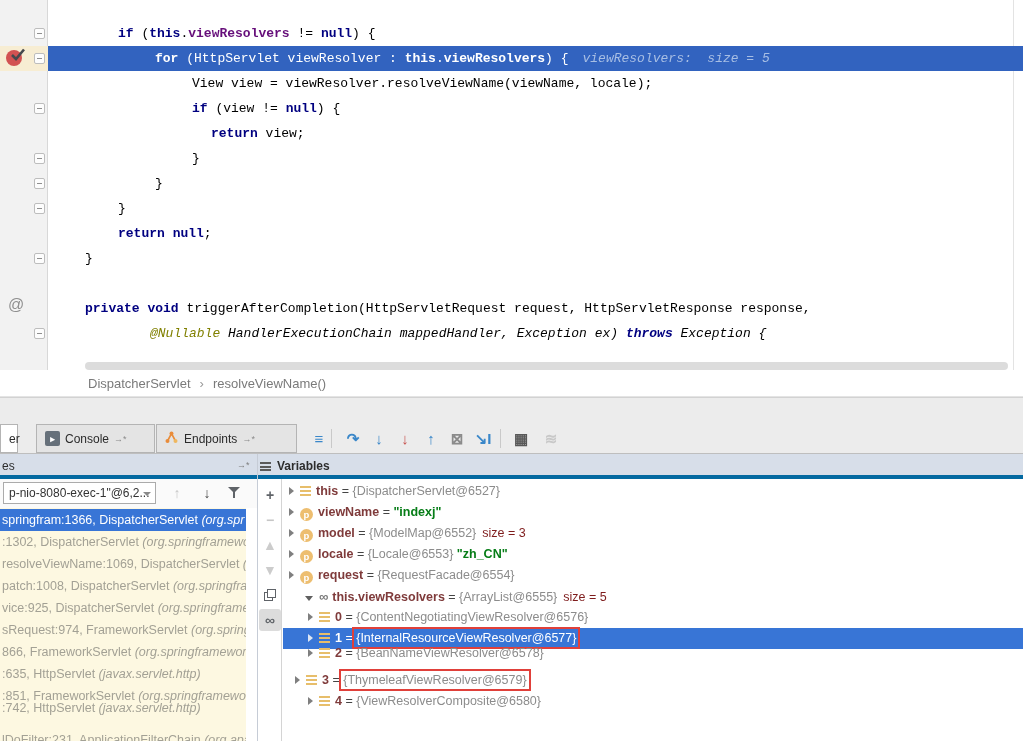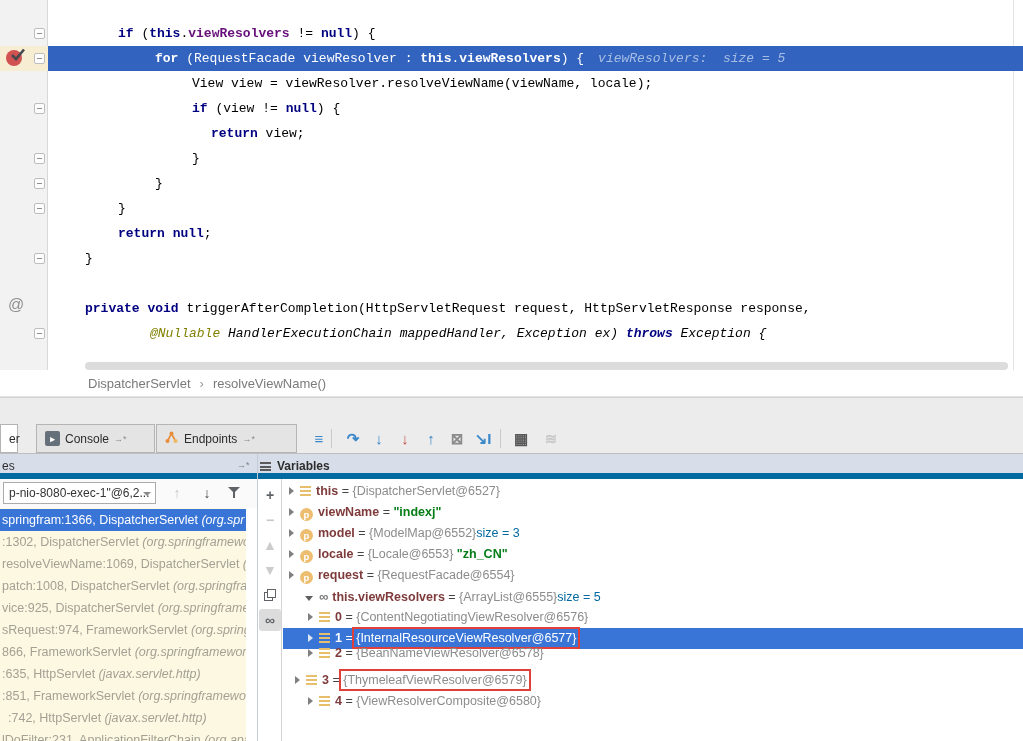--- a/index.html
+++ b/index.html
@@ -33,21 +33,21 @@
   .tw-band { position:absolute; left:0; top:397px; width:1023px; height:27px; background:#ECECEC; border-top:1px solid #D2D2D2; }
   .tab-row { position:absolute; left:0; top:424px; width:1023px; height:30px; background:#ECECEC; border-bottom:1px solid #BEBEBE; }
   .tab { position:absolute; top:0; height:29px; display:flex; align-items:center; gap:5px; padding:0 8px; font-size:12px; color:#2B2B2B; background:#E4E4E4; border:1px solid #B4B4B4; }
   .tab.sel { background:#FFFFFF; }
   .tab .pin { font-size:9px; color:#8A8A8A; }
   .icon-console { width:15px; height:15px; background:#66707A; border-radius:2px; color:#fff; font-size:9px; font-weight:bold; display:flex; align-items:center; justify-content:center; }
   .action { position:absolute; top:0; width:22px; height:29px; display:flex; align-items:center; justify-content:center; font-size:15px; font-weight:bold; cursor:default; }
   .action-sep { position:absolute; top:5px; width:1px; height:19px; background:#C9C9C9; }
 
   
-  .panel-headers { position:absolute; left:0; top:454px; width:1023px; height:25px; background:#D7DEE9; border-bottom:6px solid #0369a1; font-size:12px; color:#2D2D2D; }
+  .panel-headers { position:absolute; left:0; top:454px; width:1023px; height:25px; background:#D7DEE9; border-bottom:4px solid #0369a1; font-size:12px; color:#2D2D2D; }
   .frames-header-label { position:absolute; left:2px; top:5px; }
   .frames-pin { position:absolute; left:237px; top:6px; font-size:9px; color:#7E7E7E; }
   .vars-header { position:absolute; left:260px; top:5px; display:flex; align-items:center; gap:6px; font-weight:bold; }
   .icon-hamburger { width:11px; height:9px; border-top:2px solid #5A5A5A; border-bottom:2px solid #5A5A5A; position:relative; }
   .icon-hamburger::after { content:""; position:absolute; left:0; top:2px; width:11px; border-top:2px solid #5A5A5A; }
 
   .frames-toolbar { position:absolute; left:0; top:479px; width:257px; height:29px; background:#FAFAFA; }
   .thread-dropdown { position:absolute; left:3px; top:3px; width:153px; height:22px; background:#fff; border:1px solid #ABABAB; font-size:12px; color:#333; line-height:20px; padding:0 16px 0 5px; white-space:nowrap; overflow:hidden; }
   .dd-caret { position:absolute; right:4px; top:9px; width:0; height:0; border-left:4px solid transparent; border-right:4px solid transparent; border-top:4px solid #8A8A8A; }
   .ft-icon { position:absolute; top:3px; width:22px; height:22px; display:flex; align-items:center; justify-content:center; font-size:14px; font-weight:bold; }
@@ -77,21 +77,21 @@
   .chev.right { border-top:4px solid transparent; border-bottom:4px solid transparent; border-left:5px solid #7F7F7F; }
   .chev.down { border-left:4px solid transparent; border-right:4px solid transparent; border-top:5px solid #5F5F5F; }
   .var-row.sel .chev.right { border-left-color:#DCE6F5; }
   .icon-field { display:inline-block; width:11px; height:10px; margin-right:5px; background:repeating-linear-gradient(to bottom,#E7BE6B 0 2px,rgba(0,0,0,0) 2px 4px); vertical-align:-1px; }
   .icon-param { display:inline-block; width:13px; height:13px; margin-right:5px; border-radius:50%; background:#EDBE70; color:#fff; font-size:9.5px; font-weight:bold; text-align:center; line-height:13px; vertical-align:-2px; }
   .icon-watch { display:inline-block; margin-right:4px; color:#777; font-size:13px; font-weight:bold; }
   .var-name { color:#7F3B3B; font-weight:bold; }
   .var-eq { color:#444; }
   .var-value { color:#8C8C8C; }
   .var-str { color:#067D17; font-weight:bold; }
-  .var-size { color:#0369a1; margin-left:0; }
+  .var-size { color:#7f1d1d; margin-left:6px; }
   .redbox { outline:2px solid #E0403A; outline-offset:2px; }
 </style>
 </head>
 <body>
 
 <div class="screen">
 
   <div class="editor">
     <div class="v-line"></div>
     <div class="gutter">
@@ -110,21 +110,21 @@
           <div class="fold-marker" style="top: 153px;"></div>
           <div class="fold-marker" style="top: 178px;"></div>
           <div class="fold-marker" style="top: 203px;"></div>
           <div class="fold-marker" style="top: 253px;"></div>
           <div class="fold-marker" style="top: 328px;"></div>
         </div>
     </div>
     <div class="exec-line"></div>
     <div class="code-area" id="code-area">
         <div class="code-line" style="top: 21px; left: 118px;"><span class="tok-kw">if</span><span class="tok-pl"> (</span><span class="tok-kw">this</span><span class="tok-pl">.</span><span class="tok-fl">viewResolvers</span><span class="tok-pl"> != </span><span class="tok-kw">null</span><span class="tok-pl">) {</span></div>
-        <div class="code-line hl" style="top: 46px; left: 155px;"><span class="tok-kw">for</span><span class="tok-pl"> (RequestFacade viewResolver : </span><span class="tok-kw">this</span><span class="tok-pl">.</span><span class="tok-fl">viewResolvers</span><span class="tok-pl">) {</span><span class="inline-hint">viewResolvers:  size = 5</span></div>
+        <div class="code-line hl" style="top: 46px; left: 155px;"><span class="tok-kw">for</span><span class="tok-pl"> (HttpServlet viewResolver : </span><span class="tok-kw">this</span><span class="tok-pl">.</span><span class="tok-fl">viewResolvers</span><span class="tok-pl">) {</span><span class="inline-hint">viewResolvers:  size = 5</span></div>
         <div class="code-line" style="top: 71px; left: 192px;"><span class="tok-pl">View view = viewResolver.resolveViewName(viewName, locale);</span></div>
         <div class="code-line" style="top: 96px; left: 192px;"><span class="tok-kw">if</span><span class="tok-pl"> (view != </span><span class="tok-kw">null</span><span class="tok-pl">) {</span></div>
         <div class="code-line" style="top: 121px; left: 211px;"><span class="tok-kw">return</span><span class="tok-pl"> view;</span></div>
         <div class="code-line" style="top: 146px; left: 192px;"><span class="tok-pl">}</span></div>
         <div class="code-line" style="top: 171px; left: 155px;"><span class="tok-pl">}</span></div>
         <div class="code-line" style="top: 196px; left: 118px;"><span class="tok-pl">}</span></div>
         <div class="code-line" style="top: 221px; left: 118px;"><span class="tok-kw">return</span><span class="tok-pl"> </span><span class="tok-kw">null</span><span class="tok-pl">;</span></div>
         <div class="code-line" style="top: 246px; left: 85px;"><span class="tok-pl">}</span></div>
         <div class="code-line" style="top: 271px; left: 85px;"></div>
         <div class="code-line" style="top: 296px; left: 85px;"><span class="tok-kw">private</span><span class="tok-pl"> </span><span class="tok-kw">void</span><span class="tok-pl"> triggerAfterCompletion(HttpServletRequest request, HttpServletResponse response,</span></div>
@@ -194,21 +194,21 @@
   <div class="frames-list" id="frames-list">
       <div class="frame-row sel" style="top: 1px;"><span>springfram:1366, DispatcherServlet </span><span class="pkg">(org.spr</span></div>
       <div class="frame-row" style="top: 23px;"><span>:1302, DispatcherServlet </span><span class="pkg">(org.springframewo</span></div>
       <div class="frame-row" style="top: 45px;"><span>resolveViewName:1069, DispatcherServlet </span><span class="pkg">(org</span></div>
       <div class="frame-row" style="top: 67px;"><span>patch:1008, DispatcherServlet </span><span class="pkg">(org.springfram</span></div>
       <div class="frame-row" style="top: 89px;"><span>vice:925, DispatcherServlet </span><span class="pkg">(org.springframew</span></div>
       <div class="frame-row" style="top: 111px;"><span>sRequest:974, FrameworkServlet </span><span class="pkg">(org.spring</span></div>
       <div class="frame-row" style="top: 133px;"><span>866, FrameworkServlet </span><span class="pkg">(org.springframewor</span></div>
       <div class="frame-row" style="top: 155px;"><span>:635, HttpServlet </span><span class="pkg">(javax.servlet.http)</span></div>
       <div class="frame-row" style="top: 177px;"><span>:851, FrameworkServlet </span><span class="pkg">(org.springframewo</span></div>
-      <div class="frame-row" style="top: 199px; margin-left: 6px;"><span>:742, HttpServlet </span><span class="pkg">(javax.servlet.http)</span></div>
+      <div class="frame-row" style="top: 189px;"><span>:742, HttpServlet </span><span class="pkg">(javax.servlet.http)</span></div>
       <div class="frame-row" style="top: 221px;"><span>lDoFilter:231, ApplicationFilterChain </span><span class="pkg">(org.apa</span></div>
     </div>
   <div class="frames-scrollstrip"></div>
   <div class="frames-panel-border"></div>
 
   <div class="v-toolbar" id="v-toolbar">
       <div class="vt-item" style="top: 5px; color: rgb(95, 99, 104);">+</div>
       <div class="vt-item" style="top: 30px; color: rgb(198, 198, 198);">−</div>
       <div class="vt-item" style="top: 55px; color: rgb(204, 204, 204);">▲</div>
       <div class="vt-item" style="top: 80px; color: rgb(204, 204, 204);">▼</div>

